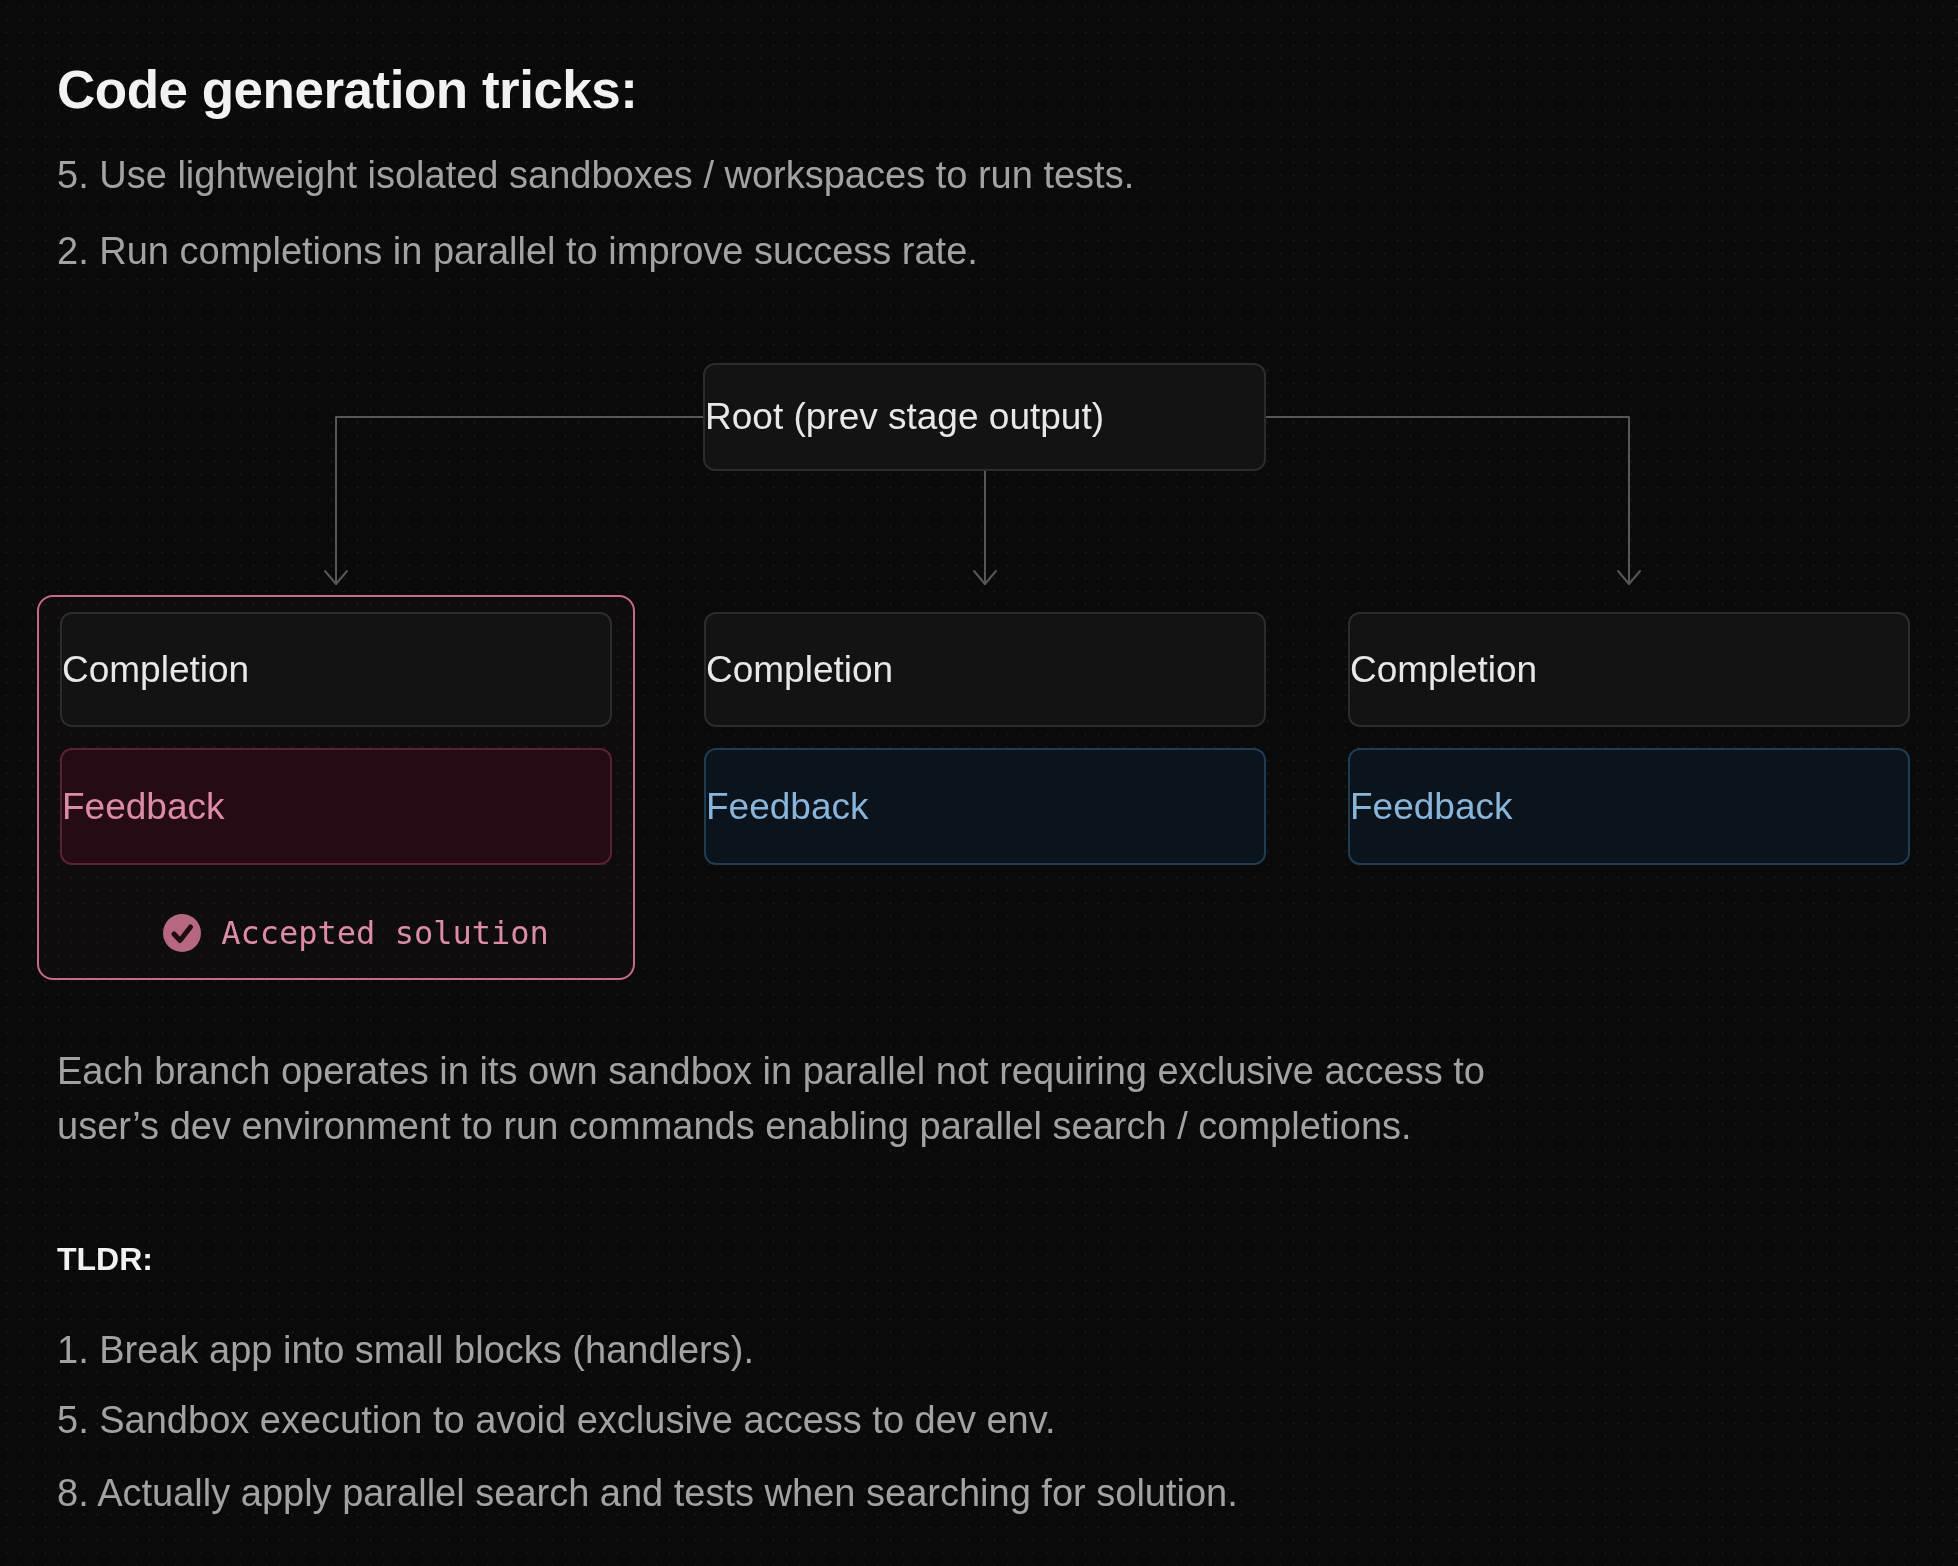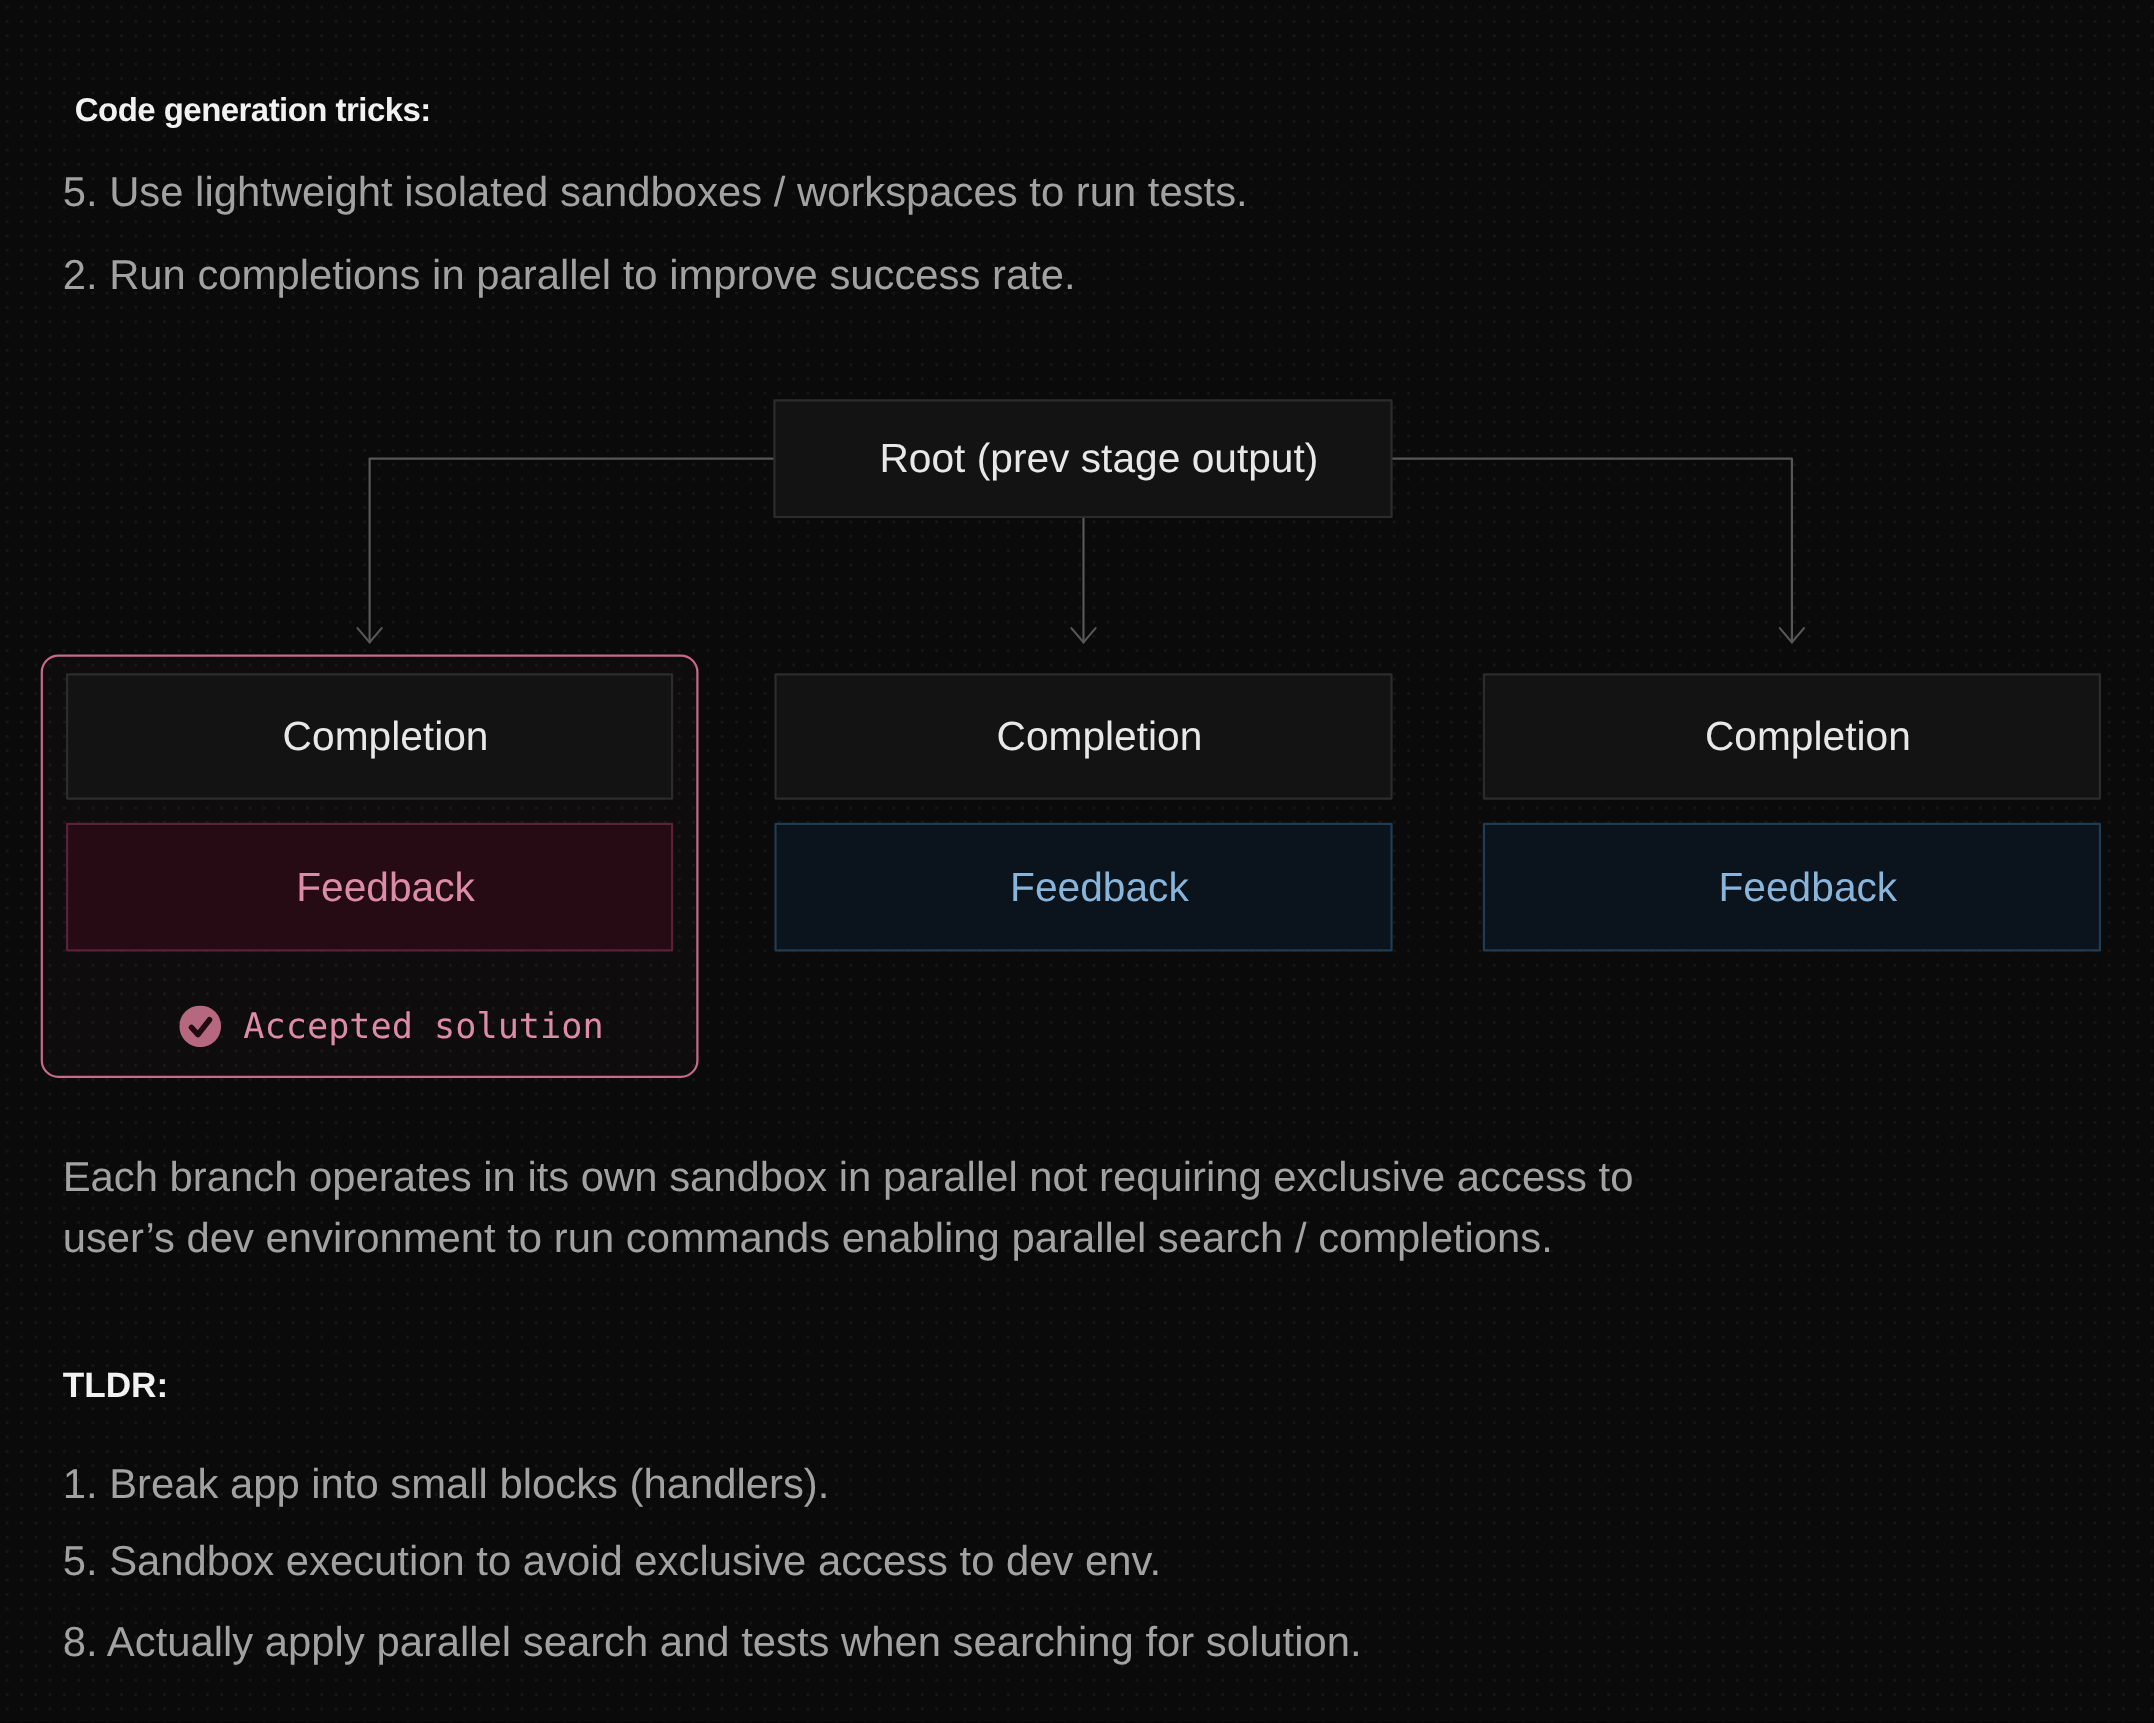--- a/index.html
+++ b/index.html
@@ -7,34 +7,33 @@
     position:relative;
     width:1958px;height:1566px;
     background-color:var(--page-bg,#0a0a0a);
     background-image:radial-gradient(rgba(255,255,255,0.05) 1.2px, transparent 1.4px);
     background-size:13px 13px;
     font-family:"Liberation Sans", sans-serif;
     overflow:hidden;
   }
   .title{
     position:absolute;left:57px;top:65px;
-    font-size:30px;line-height:50px;font-weight:700;
-    color:var(--heading-text,#f2f2f2);letter-spacing:-0.5px;margin:11px;
+    font-size:53px;line-height:50px;font-weight:700;
+    color:var(--heading-text,#f2f2f2);letter-spacing:-0.5px;margin:0;
   }
   .body-line{
     position:absolute;left:57px;
     font-size:38px;line-height:50px;font-weight:400;
     color:var(--body-text,#a2a2a2);white-space:nowrap;
   }
   .connectors{position:absolute;left:0;top:0;pointer-events:none;}
   .node{
-    position:absolute;display:flex;align-items:center;justify-content:center;
-    box-sizing:border-box;border-radius:1px;
+    position:absolute;display:flex;align-items:center;
+    box-sizing:border-box;border-radius:12px;
     font-size:37px;
-    padding-left:29px;
   }
   .plain-node{
     background:var(--node-bg,#131313);
     border:2px solid var(--node-border,#2c2c2c);
     color:var(--node-text,#e8e8e8);
   }
   .branch-container{
     position:absolute;left:37px;top:595px;width:598px;height:385px;
     box-sizing:border-box;
     border:2.5px solid var(--accent-pink,#c96a8a);

